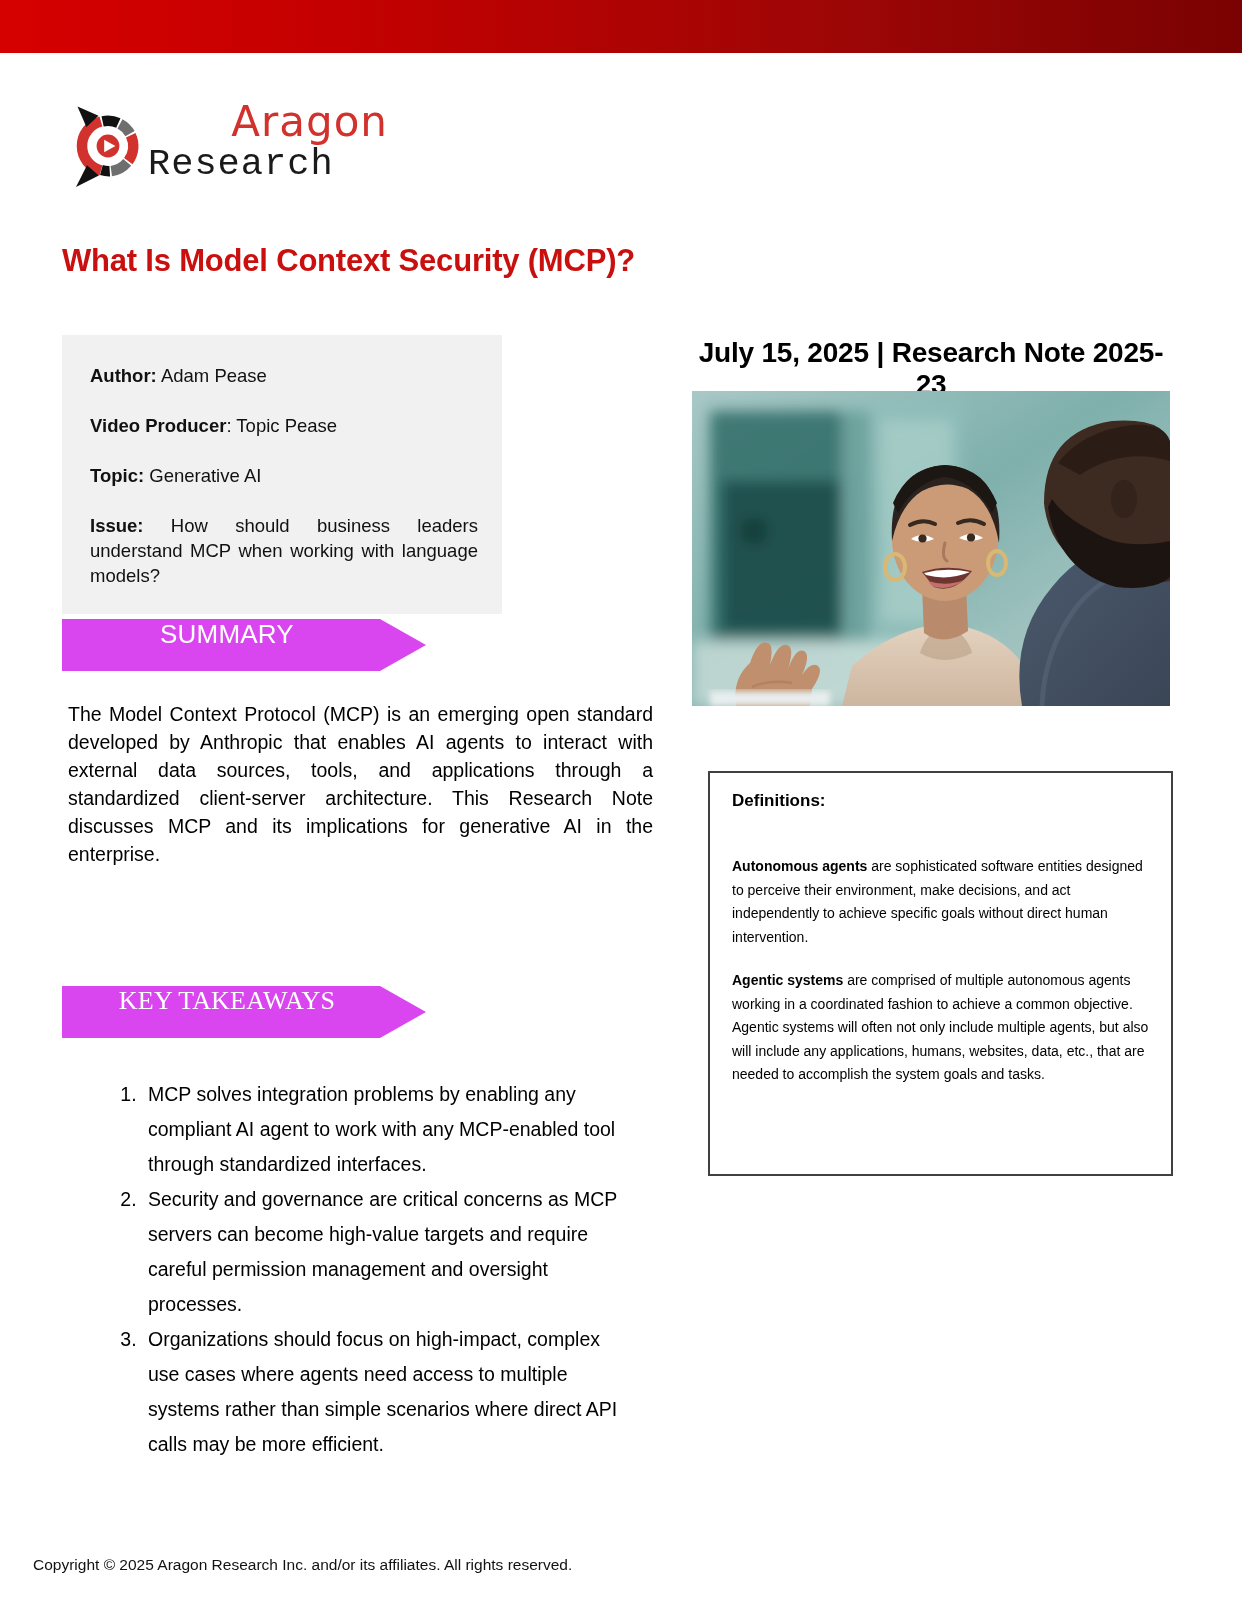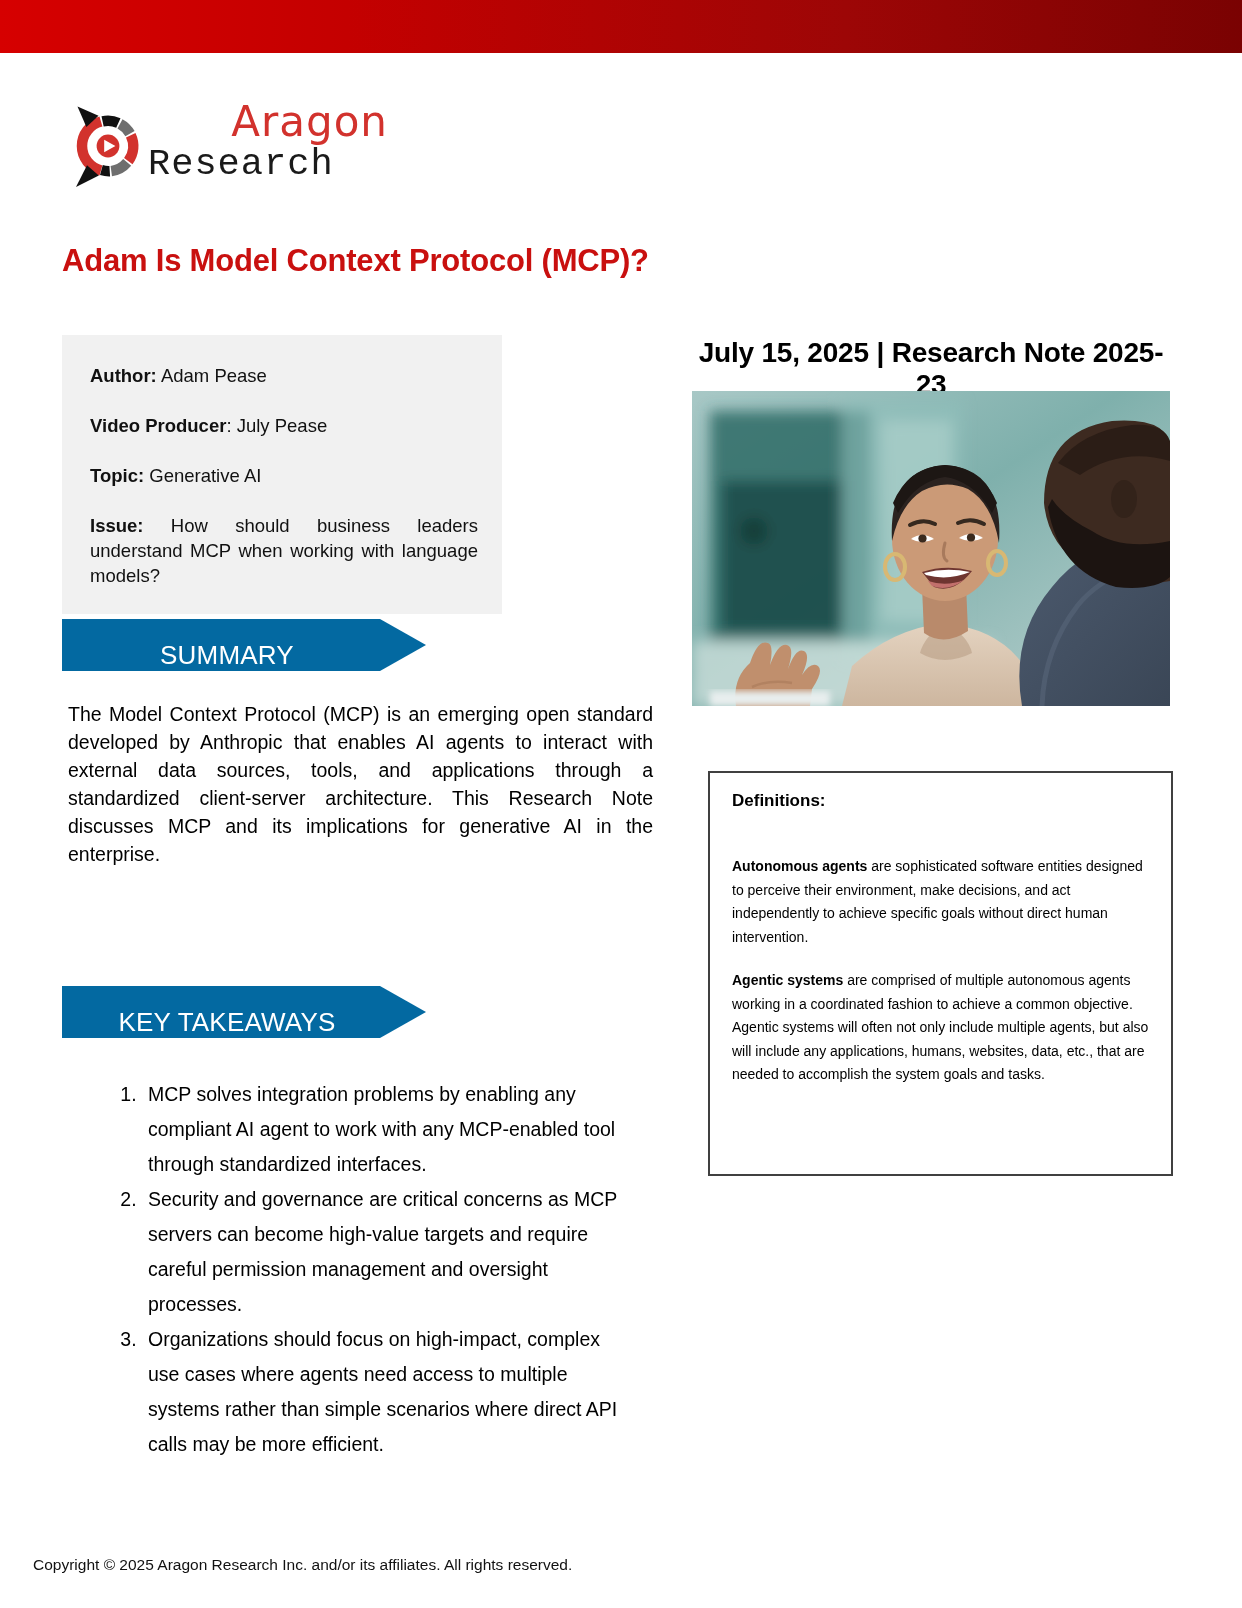--- a/index.html
+++ b/index.html
@@ -103,32 +103,32 @@
     width: 478px; height: 315px;
     overflow: hidden;
     background: #123c3c;
   }
   .hero-photo svg { display: block; }
 
   
   .banner {
     position: absolute;
     height: 52px;
-    background: #0369a1;
+    background: #d946ef;
     color: #ffffff;
     font-size: 26px;
     display: flex;
-    align-items: flex-end;
+    align-items: flex-start;
     justify-content: center;
     padding-right: 34px;
     clip-path: polygon(0 0, calc(100% - 46px) 0, 100% 50%, calc(100% - 46px) 100%, 0 100%);
     letter-spacing: 0.2px;
   }
   #banner-summary { top: 619px; left: 62px; width: 364px; }
-  #banner-takeaways { top: 986px; left: 62px; width: 364px; }
+  #banner-takeaways { top: 986px; left: 62px; width: 364px; font-family: Liberation Serif, serif; }
 
   
   .summary-text {
     position: absolute;
     top: 700px; left: 68px;
     width: 585px;
     font-size: 19.5px;
     line-height: 28px;
     text-align: justify;
   }
@@ -206,28 +206,28 @@
         <polygon points="-3.8,-6.2 7.4,0 -3.8,6.2" fill="#ffffff"></polygon>
       </g>
     </svg>
   </div>
   <div class="logo-text">
     <div class="logo-aragon">Aragon</div>
     <div class="logo-research">Research</div>
   </div>
 </div>
 
-<h1 class="doc-title">Adam Is Model Context Protocol (MCP)?</h1>
+<h1 class="doc-title">What Is Model Context Security (MCP)?</h1>
 
 <div class="meta-box">
   <div class="meta-line">
     <b>Author:</b><span> Adam Pease</span>
   </div>
   <div class="meta-line">
-    <b>Video Producer</b><span>: July Pease</span>
+    <b>Video Producer</b><span>: Topic Pease</span>
   </div>
   <div class="meta-line">
     <b>Topic:</b><span> Generative AI</span>
   </div>
   <div class="meta-line justify">
     <b>Issue:</b><span> How should business leaders understand MCP when working with language models?</span>
   </div>
 </div>
 
 <div class="date-line">July 15, 2025 | Research Note 2025-23</div>

